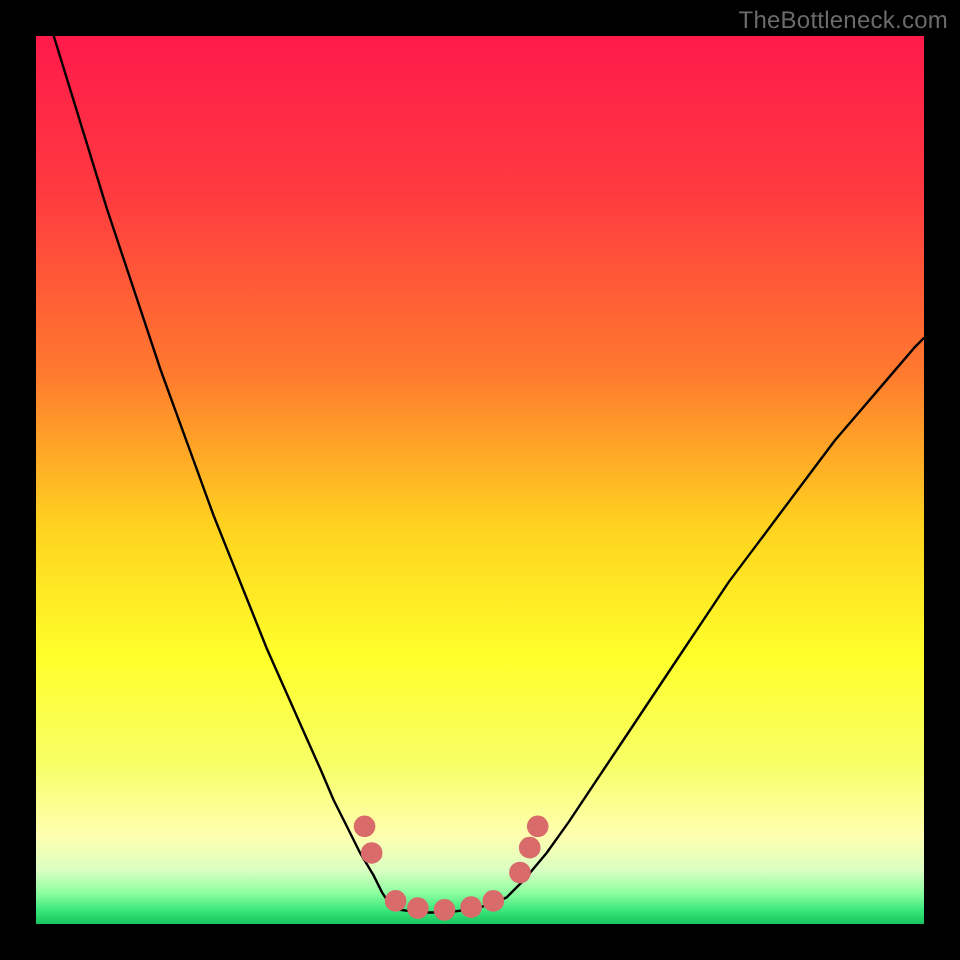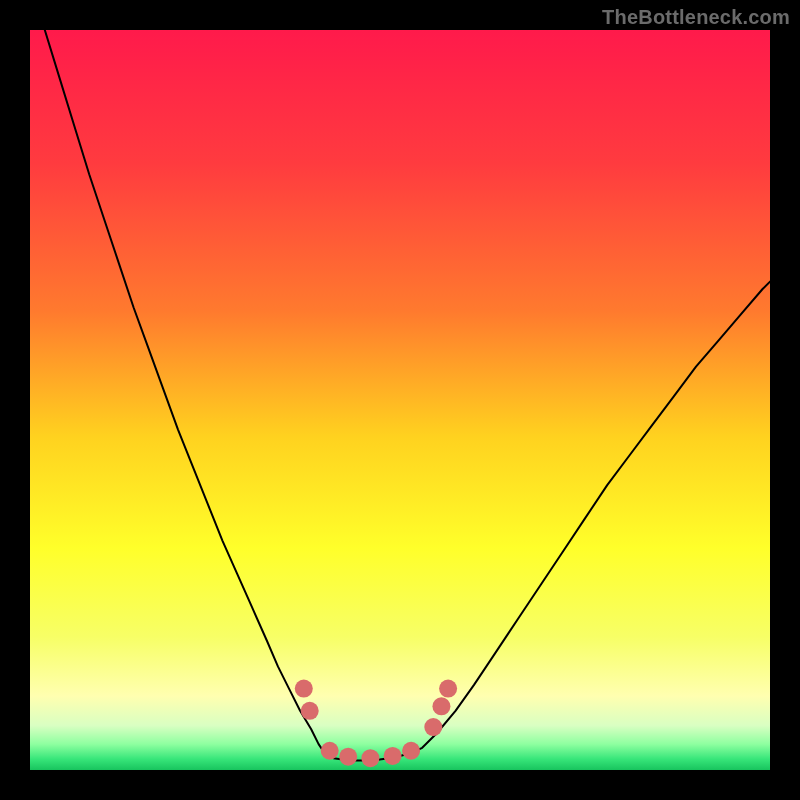--- a/index.html
+++ b/index.html
@@ -26,21 +26,21 @@
     width: 740px;
     height: 740px;
     
   }
   .watermark {
     position: absolute;
     top: 6px;
     right: 10px;
     color: #6b6b6b;
     font-size: 20px;
-    font-weight: 700;
+    font-weight: 400;
     letter-spacing: 0.2px;
   }
   svg {
     display: block;
   }
 </style>
 </head>
 <body>
 
 <div class="frame">

